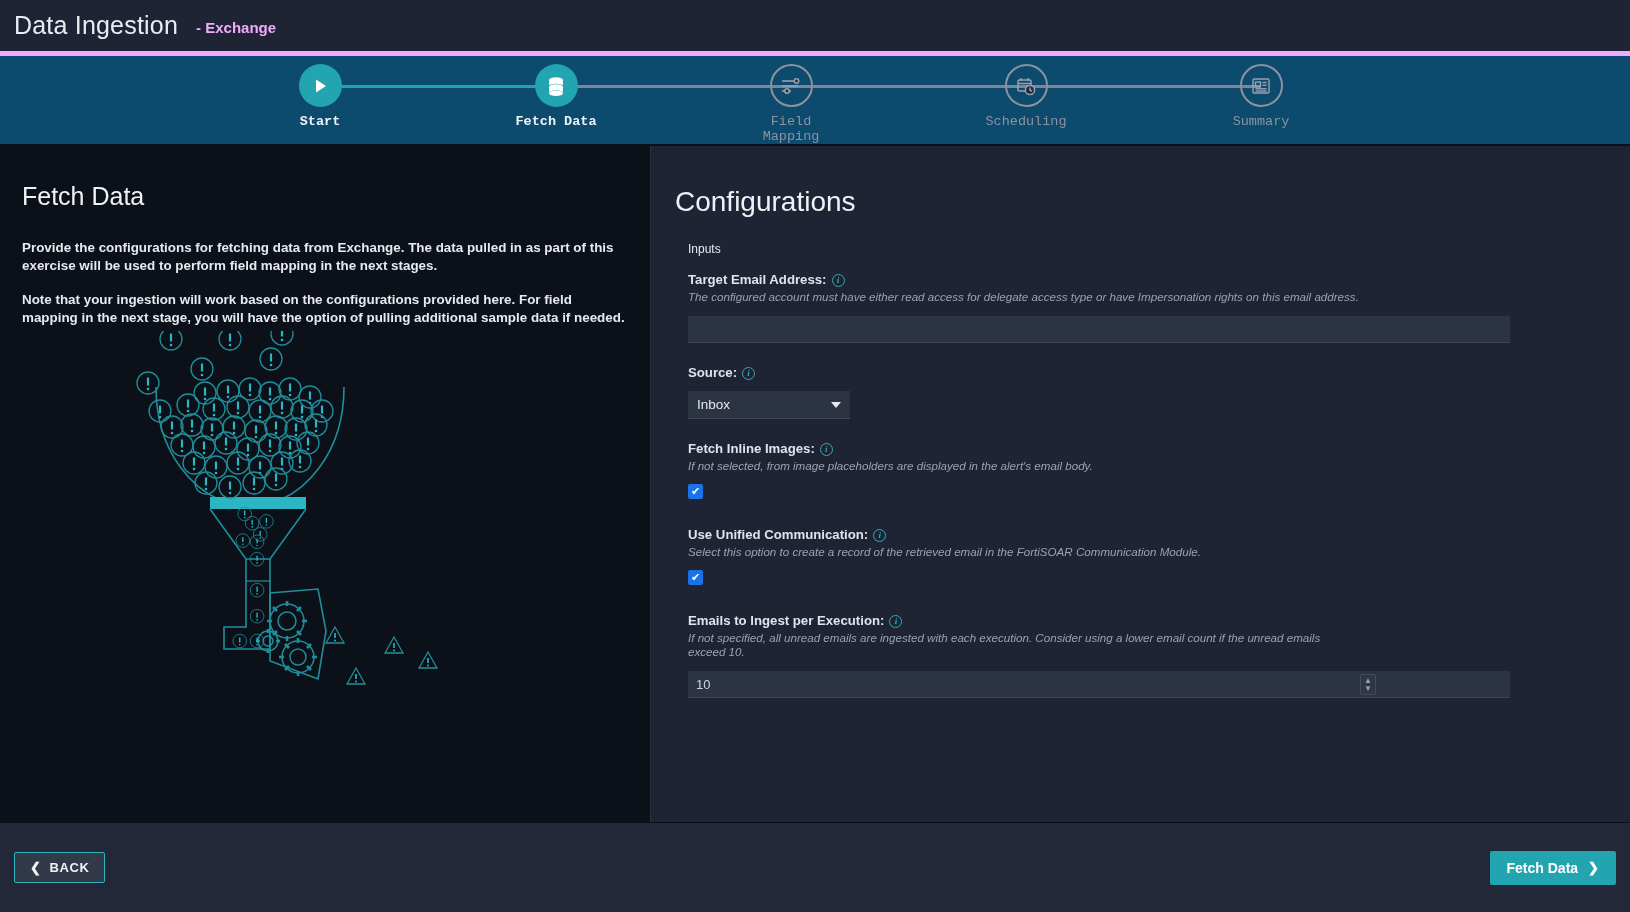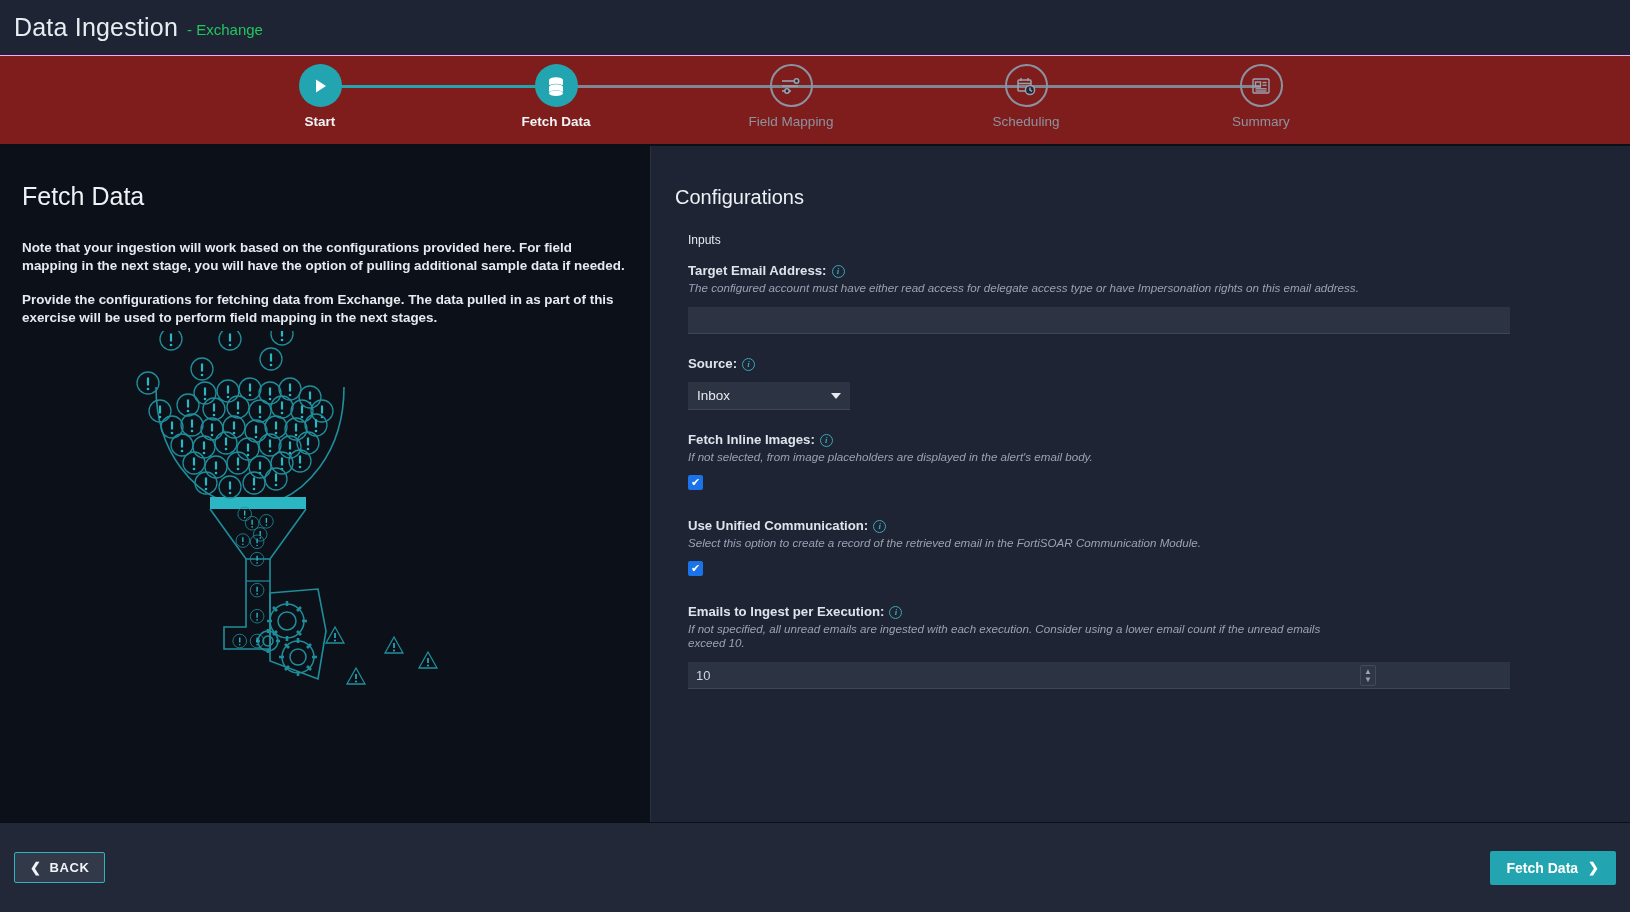--- a/index.html
+++ b/index.html
@@ -10,43 +10,44 @@
     overflow: hidden;
   }
 
   
   .titlebar {
     height: 56px;
     background: #1e2434;
     display: flex;
     align-items: center;
     padding-left: 14px;
-    border-bottom: 1px solid #f0abfc;
+    border-bottom: 5px solid #f0abfc;
   }
   .titlebar .t-main {
     font-size: 25px;
     color: #e9edf2;
     font-weight: 400;
     letter-spacing: .2px;
   }
   .titlebar .t-sub {
     font-size: 15px;
-    color: #22c55e;
-    font-weight: normal;
-    margin-left: 9px;
+    color: #f0abfc;
+    font-weight: bold;
+    margin-left: 18px;
     position: relative;
     top: 2px;
   }
 
   
   .stepper {
     height: 90px;
-    background: #7f1d1d;
+    background: #0c4a6e;
     position: relative;
     border-bottom: 2px solid #0b0f17;
+    font-family: Liberation Mono, monospace;
   }
   .step-track {
     position: absolute;
     left: 0; right: 0; top: 0; bottom: 0;
   }
   .step-line {
     position: absolute;
     height: 3px;
     top: 29px;
   }
@@ -102,21 +103,21 @@
   .illus { position: absolute; left: 130px; top: 185px; }
 
   .right-pane {
     flex: 1;
     background: #1e2434;
     border-left: 1px solid #2a3040;
     padding: 40px 0 0 24px;
     overflow: hidden;
   }
   .right-pane h2 {
-    font-size: 20px;
+    font-size: 28px;
     font-weight: 400;
     color: #eef1f5;
     margin-bottom: 24px;
   }
   .inputs-heading {
     font-size: 12px;
     color: #e7ebf1;
     font-weight: normal;
     margin-left: 13px;
     margin-bottom: 16px;
@@ -330,22 +331,22 @@
         </div>
         <div class="step-label">Summary</div>
       </div>
     </div>
 </div>
 
 <div class="content">
 
   <div class="left-pane">
     <h1>Fetch Data</h1>
+    <p>Provide the configurations for fetching data from Exchange. The data pulled in as part of this exercise will be used to perform field mapping in the next stages.</p>
     <p>Note that your ingestion will work based on the configurations provided here. For field mapping in the next stage, you will have the option of pulling additional sample data if needed.</p>
-    <p>Provide the configurations for fetching data from Exchange. The data pulled in as part of this exercise will be used to perform field mapping in the next stages.</p>
 
     <div class="illus">
       <svg width="400" height="360" viewBox="0 0 400 360">
         <defs>
           <g id="alertdot">
             <circle r="11" fill="none" stroke="#1f8e9b" stroke-width="1.3"></circle>
             <line x1="0" y1="-5.5" x2="0" y2="2.5" stroke="#2bb6c4" stroke-width="2.2"></line>
             <circle cx="0" cy="6" r="1.3" fill="#2bb6c4"></circle>
           </g>
           <g id="alerttri">

